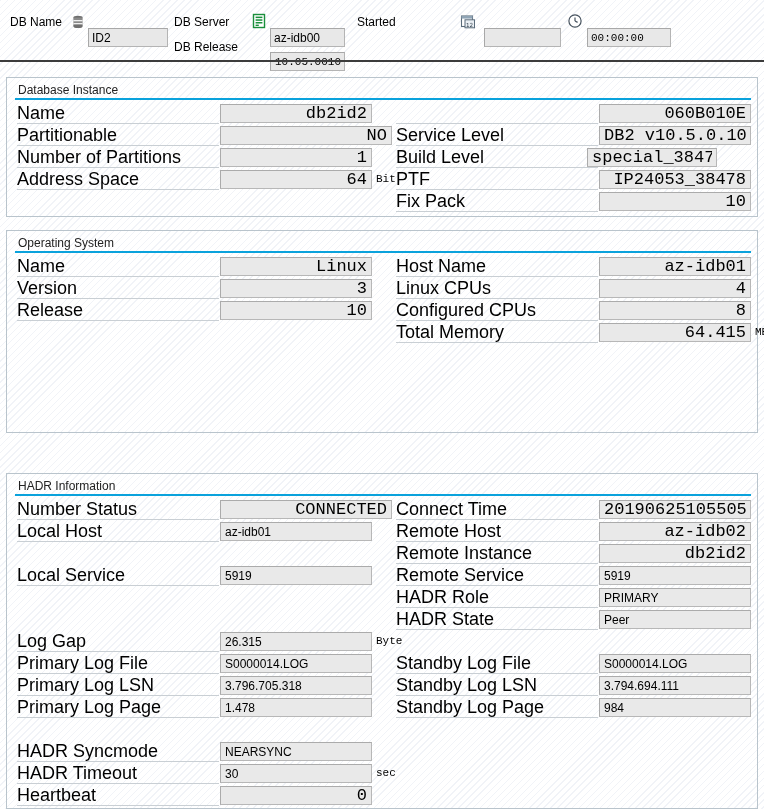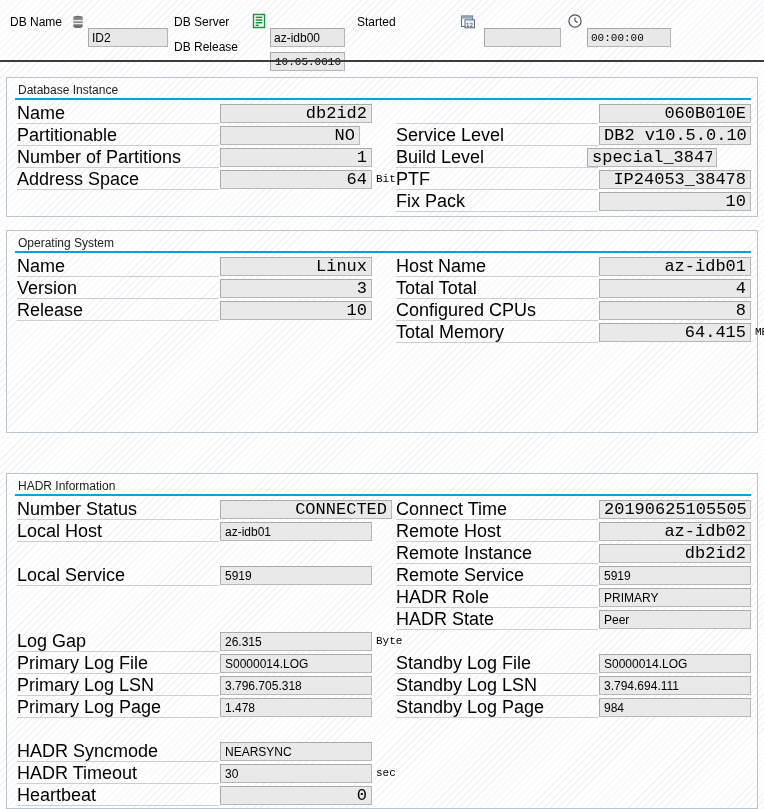--- a/index.html
+++ b/index.html
@@ -140,21 +140,21 @@
 
   <div id="panels-host">
       <div class="panel" style="left: 6px; top: 77px; width: 752px; height: 140px;">
         <div class="panel-title">Database Instance</div>
         <div class="panel-underline" style="top: 20px; width: 736px;"></div>
         <div class="lbl" style="left: 10px; top: 25px; width: 200px;">Name</div>
         <div class="lbl-underline" style="left: 10px; top: 45px; width: 202px;"></div>
         <input class="val mono r" readonly="" value="db2id2" style="left: 213px; top: 26px; width: 152px;">
         <div class="lbl" style="left: 10px; top: 47px; width: 200px;">Partitionable</div>
         <div class="lbl-underline" style="left: 10px; top: 67px; width: 202px;"></div>
-        <input class="val mono r" readonly="" value="NO" style="left: 213px; top: 48px; width: 140px;">
+        <input class="val mono r" readonly="" value="NO" style="left: 213px; top: 48px; width: 172px;">
         <div class="lbl" style="left: 10px; top: 69px; width: 200px;">Number of Partitions</div>
         <div class="lbl-underline" style="left: 10px; top: 89px; width: 202px;"></div>
         <input class="val mono r" readonly="" value="1" style="left: 213px; top: 70px; width: 152px;">
         <div class="lbl" style="left: 10px; top: 91px; width: 200px;">Address Space</div>
         <div class="lbl-underline" style="left: 10px; top: 111px; width: 202px;"></div>
         <input class="val mono r" readonly="" value="64" style="left: 213px; top: 92px; width: 152px;">
         <div class="unit" style="left: 369px; top: 92px;">Bit</div>
         <div class="lbl-underline" style="left: 389px; top: 45px; width: 202px;"></div>
         <input class="val mono r" readonly="" value="060B010E" style="left: 592px; top: 26px; width: 152px;">
         <div class="lbl" style="left: 389px; top: 47px; width: 200px;">Service Level</div>
@@ -178,21 +178,21 @@
         <input class="val mono r" readonly="" value="Linux" style="left: 213px; top: 26px; width: 152px;">
         <div class="lbl" style="left: 10px; top: 47px; width: 200px;">Version</div>
         <div class="lbl-underline" style="left: 10px; top: 67px; width: 202px;"></div>
         <input class="val mono r" readonly="" value="3" style="left: 213px; top: 48px; width: 152px;">
         <div class="lbl" style="left: 10px; top: 69px; width: 200px;">Release</div>
         <div class="lbl-underline" style="left: 10px; top: 89px; width: 202px;"></div>
         <input class="val mono r" readonly="" value="10" style="left: 213px; top: 70px; width: 152px;">
         <div class="lbl" style="left: 389px; top: 25px; width: 200px;">Host Name</div>
         <div class="lbl-underline" style="left: 389px; top: 45px; width: 202px;"></div>
         <input class="val mono r" readonly="" value="az-idb01" style="left: 592px; top: 26px; width: 152px;">
-        <div class="lbl" style="left: 389px; top: 47px; width: 200px;">Total Total</div>
+        <div class="lbl" style="left: 389px; top: 47px; width: 200px;">Linux CPUs</div>
         <div class="lbl-underline" style="left: 389px; top: 67px; width: 202px;"></div>
         <input class="val mono r" readonly="" value="4" style="left: 592px; top: 48px; width: 152px;">
         <div class="lbl" style="left: 389px; top: 69px; width: 200px;">Configured CPUs</div>
         <div class="lbl-underline" style="left: 389px; top: 89px; width: 202px;"></div>
         <input class="val mono r" readonly="" value="8" style="left: 592px; top: 70px; width: 152px;">
         <div class="lbl" style="left: 389px; top: 91px; width: 200px;">Total Memory</div>
         <div class="lbl-underline" style="left: 389px; top: 111px; width: 202px;"></div>
         <input class="val mono r" readonly="" value="64.415" style="left: 592px; top: 92px; width: 152px;">
         <div class="unit" style="left: 748px; top: 92px;">MB</div>
       </div>

